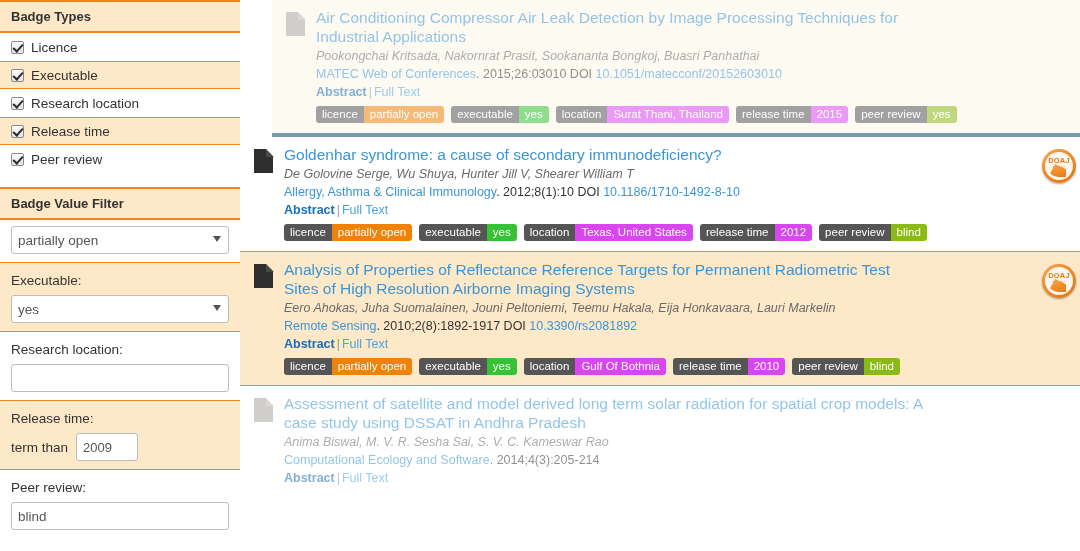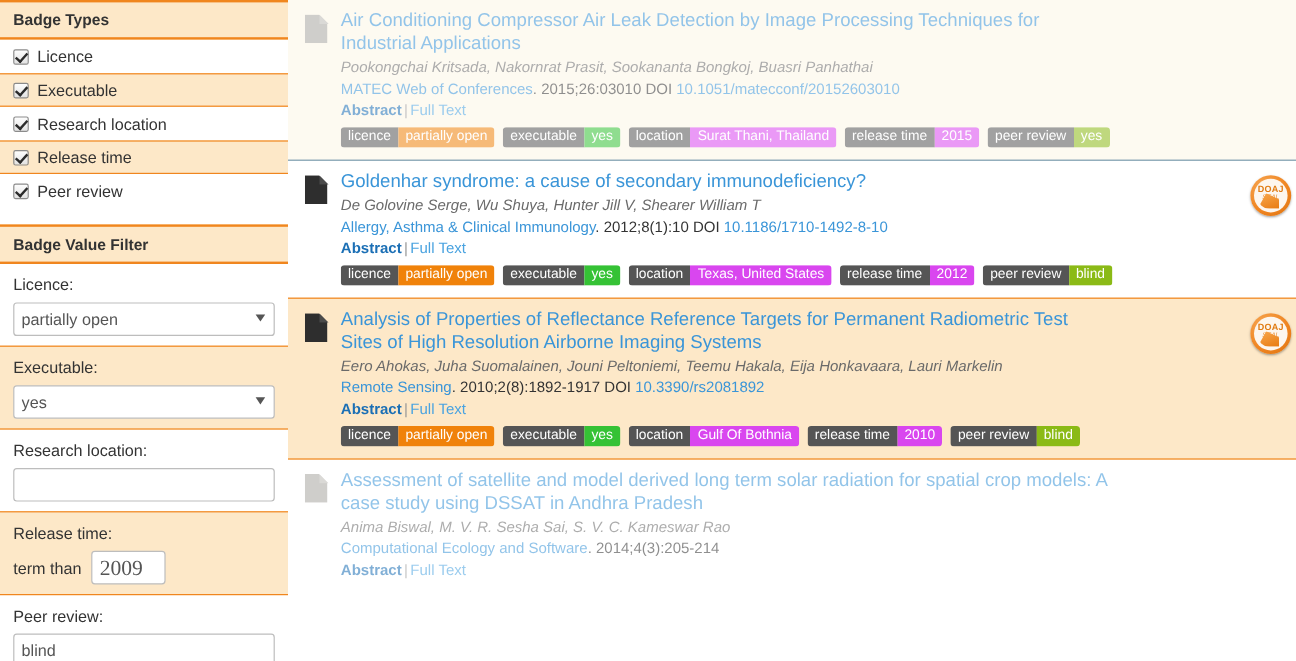--- a/index.html
+++ b/index.html
@@ -132,22 +132,22 @@
   }
   .inline-row .newer-label {
     font-size: 13.5px;
     color: #333;
   }
   input.year-fld {
     width: 62px;
     box-sizing: border-box;
     height: 28px;
     padding: 3px 6px;
-    font-family: Liberation Serif, serif;
-    font-size: 18px;
+    font-family: Liberation Sans, sans-serif;
+    font-size: 13px;
     color: #555;
     border: 1px solid #bdbdbd;
     border-radius: 3px;
     background: #ffffff;
     outline: none;
   }
 
   
   .results {
     flex: 1 1 auto;
@@ -157,21 +157,22 @@
   }
   .result {
     display: flex;
     align-items: flex-start;
     padding: 8px 16px 10px 14px;
     box-sizing: border-box;
     position: relative;
   }
   .result.hl-soft {
     background: #fdf6e6;
-    border-bottom: 1px solid #0c4a6e;
+    border-bottom: 4px solid #0c4a6e;
+    margin-left: 32px;
   }
   .result.hl-strong {
     background: #fde8c8;
     border-top: 1px solid #f0861e;
     border-bottom: 1px solid #f0861e;
   }
   .result.faded {
     opacity: 0.55;
   }
   .doc-icon {
@@ -347,21 +348,20 @@
           <span class="cb checked"></span>
           <span>Peer review</span>
         </div>
       </div>
 
     <div style="height:14px"></div>
 
     <div class="panel-header">Badge Value Filter</div>
 
     <div class="filter-block">
-      <div class="filter-label">Licence:</div>
       <div class="sel-wrap">
         <select class="fld" id="sel-licence"><option>partially open</option><option>open</option><option>closed</option></select>
         <span class="sel-arrow"></span>
       </div>
     </div>
 
     <div class="filter-block striped">
       <div class="filter-label">Executable:</div>
       <div class="sel-wrap">
         <select class="fld" id="sel-executable"><option>yes</option><option>no</option></select>

